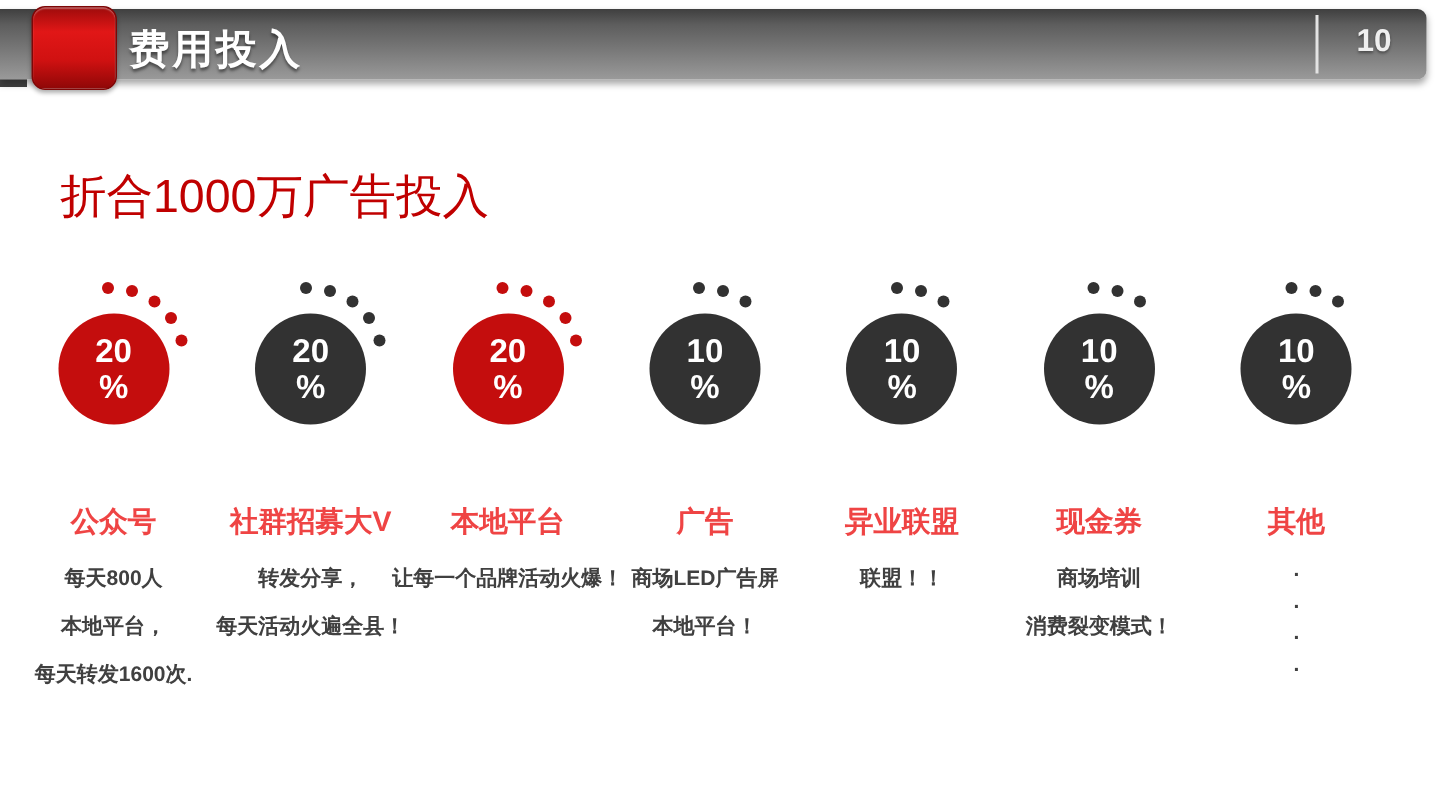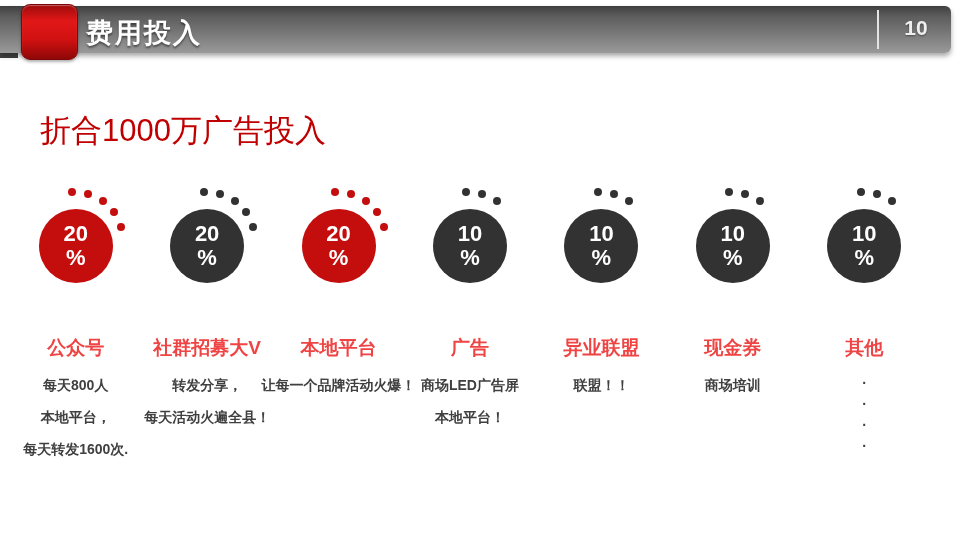--- a/index.html
+++ b/index.html
@@ -155,20 +155,21 @@
         <span class="dot d2" style="background-color: rgb(50, 50, 50);"></span>
         <span class="dot d3" style="background-color: rgb(50, 50, 50);"></span>
         <div class="circle" style="background-color: rgb(50, 50, 50);">
           <div class="pv">10</div>
           <div class="pu">%</div>
         </div>
       </div>
       <div class="ctitle">现金券</div>
       <div class="clines">
         <div class="cline">商场培训</div>
+        <div class="cline">消费裂变模式！</div>
       </div>
     </div>
 
     <div class="col">
       <div class="graphic">
         <span class="dot d1" style="background-color: rgb(50, 50, 50);"></span>
         <span class="dot d2" style="background-color: rgb(50, 50, 50);"></span>
         <span class="dot d3" style="background-color: rgb(50, 50, 50);"></span>
         <div class="circle" style="background-color: rgb(50, 50, 50);">
           <div class="pv">10</div>

